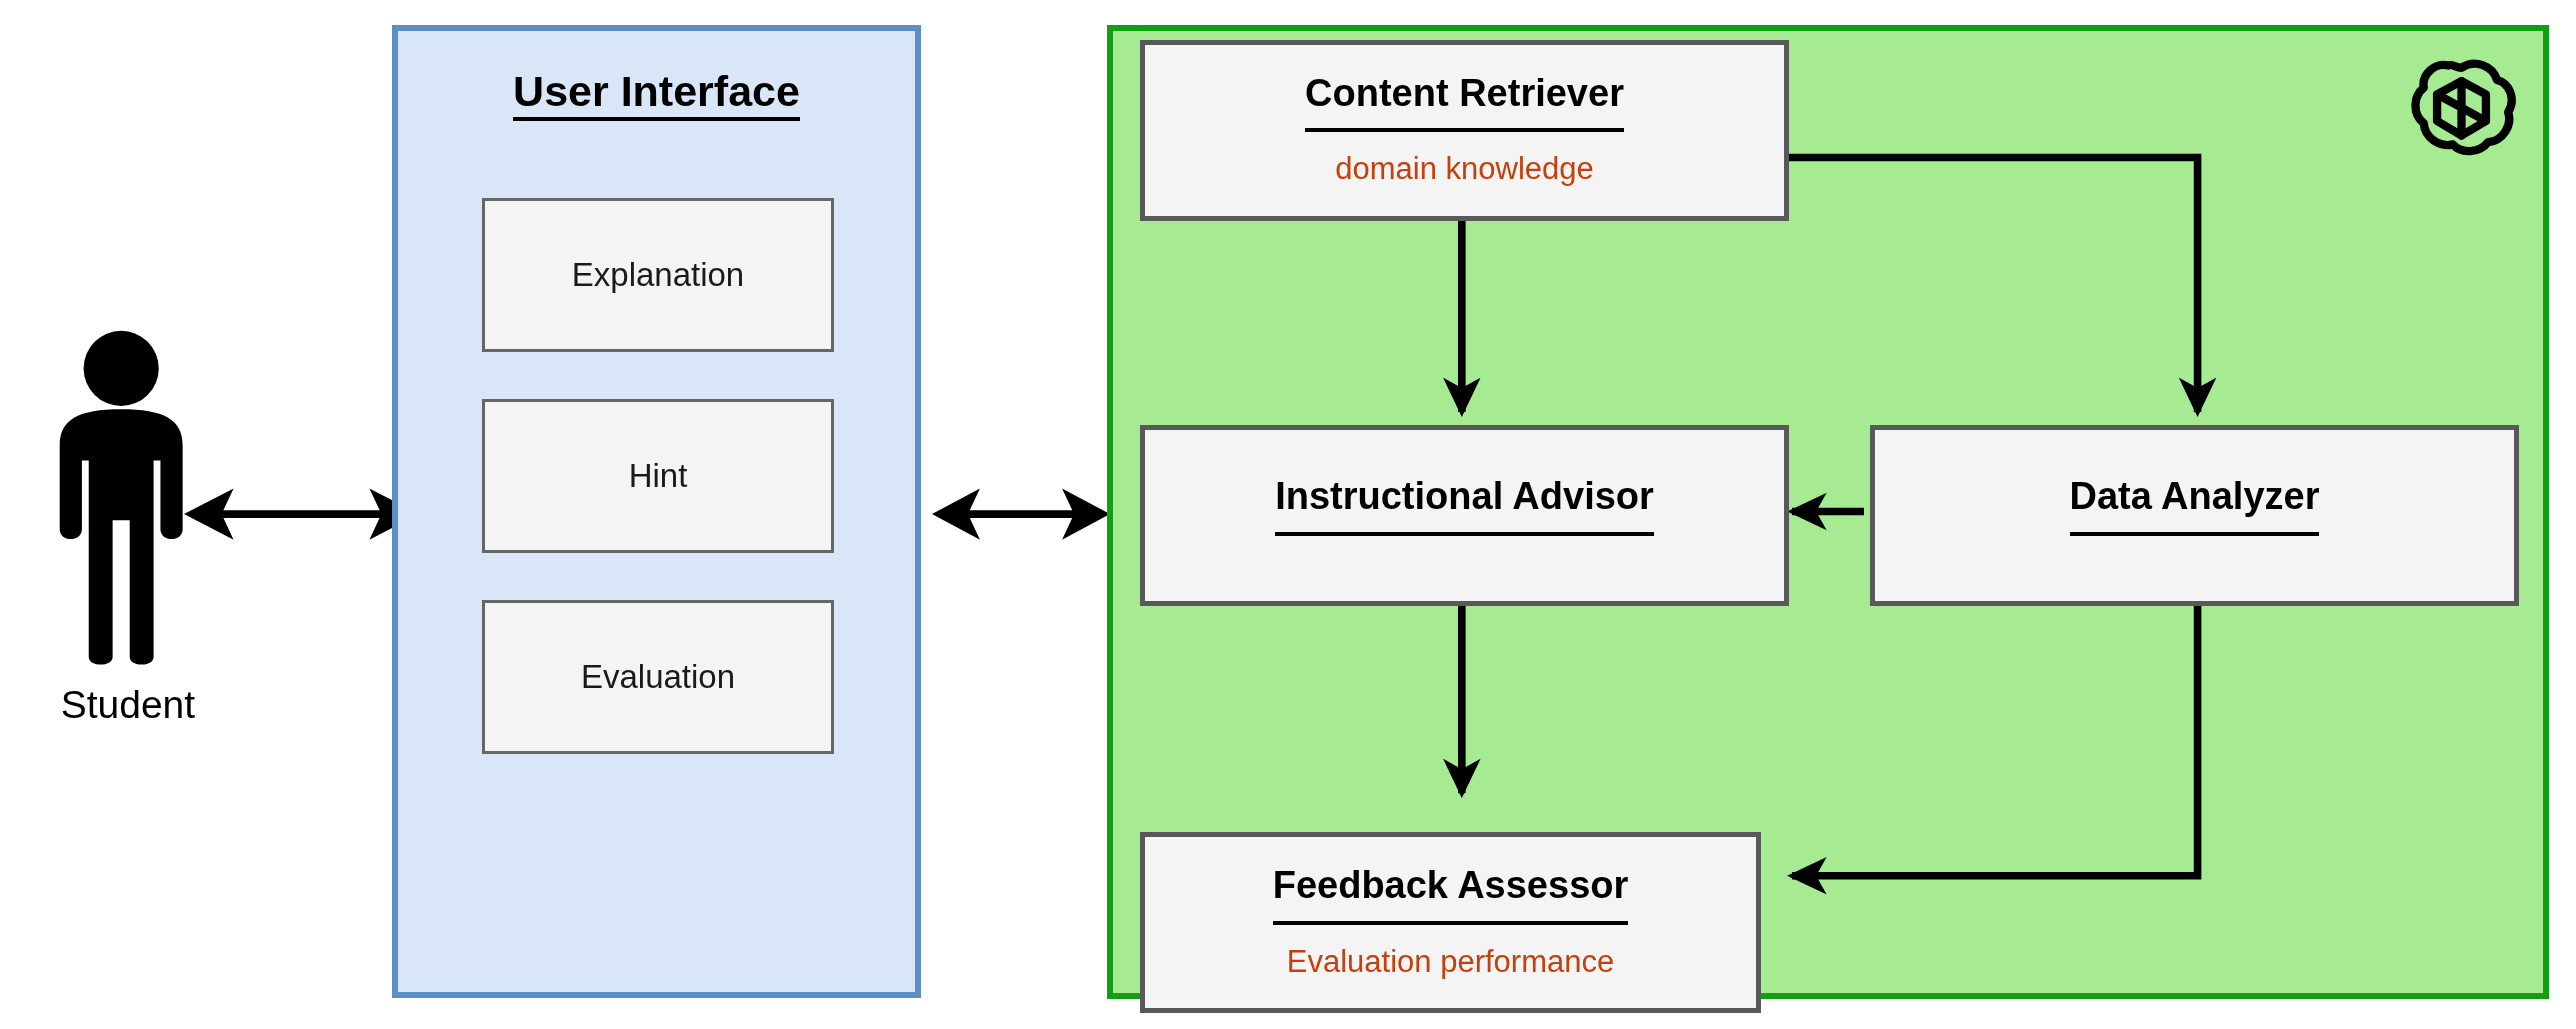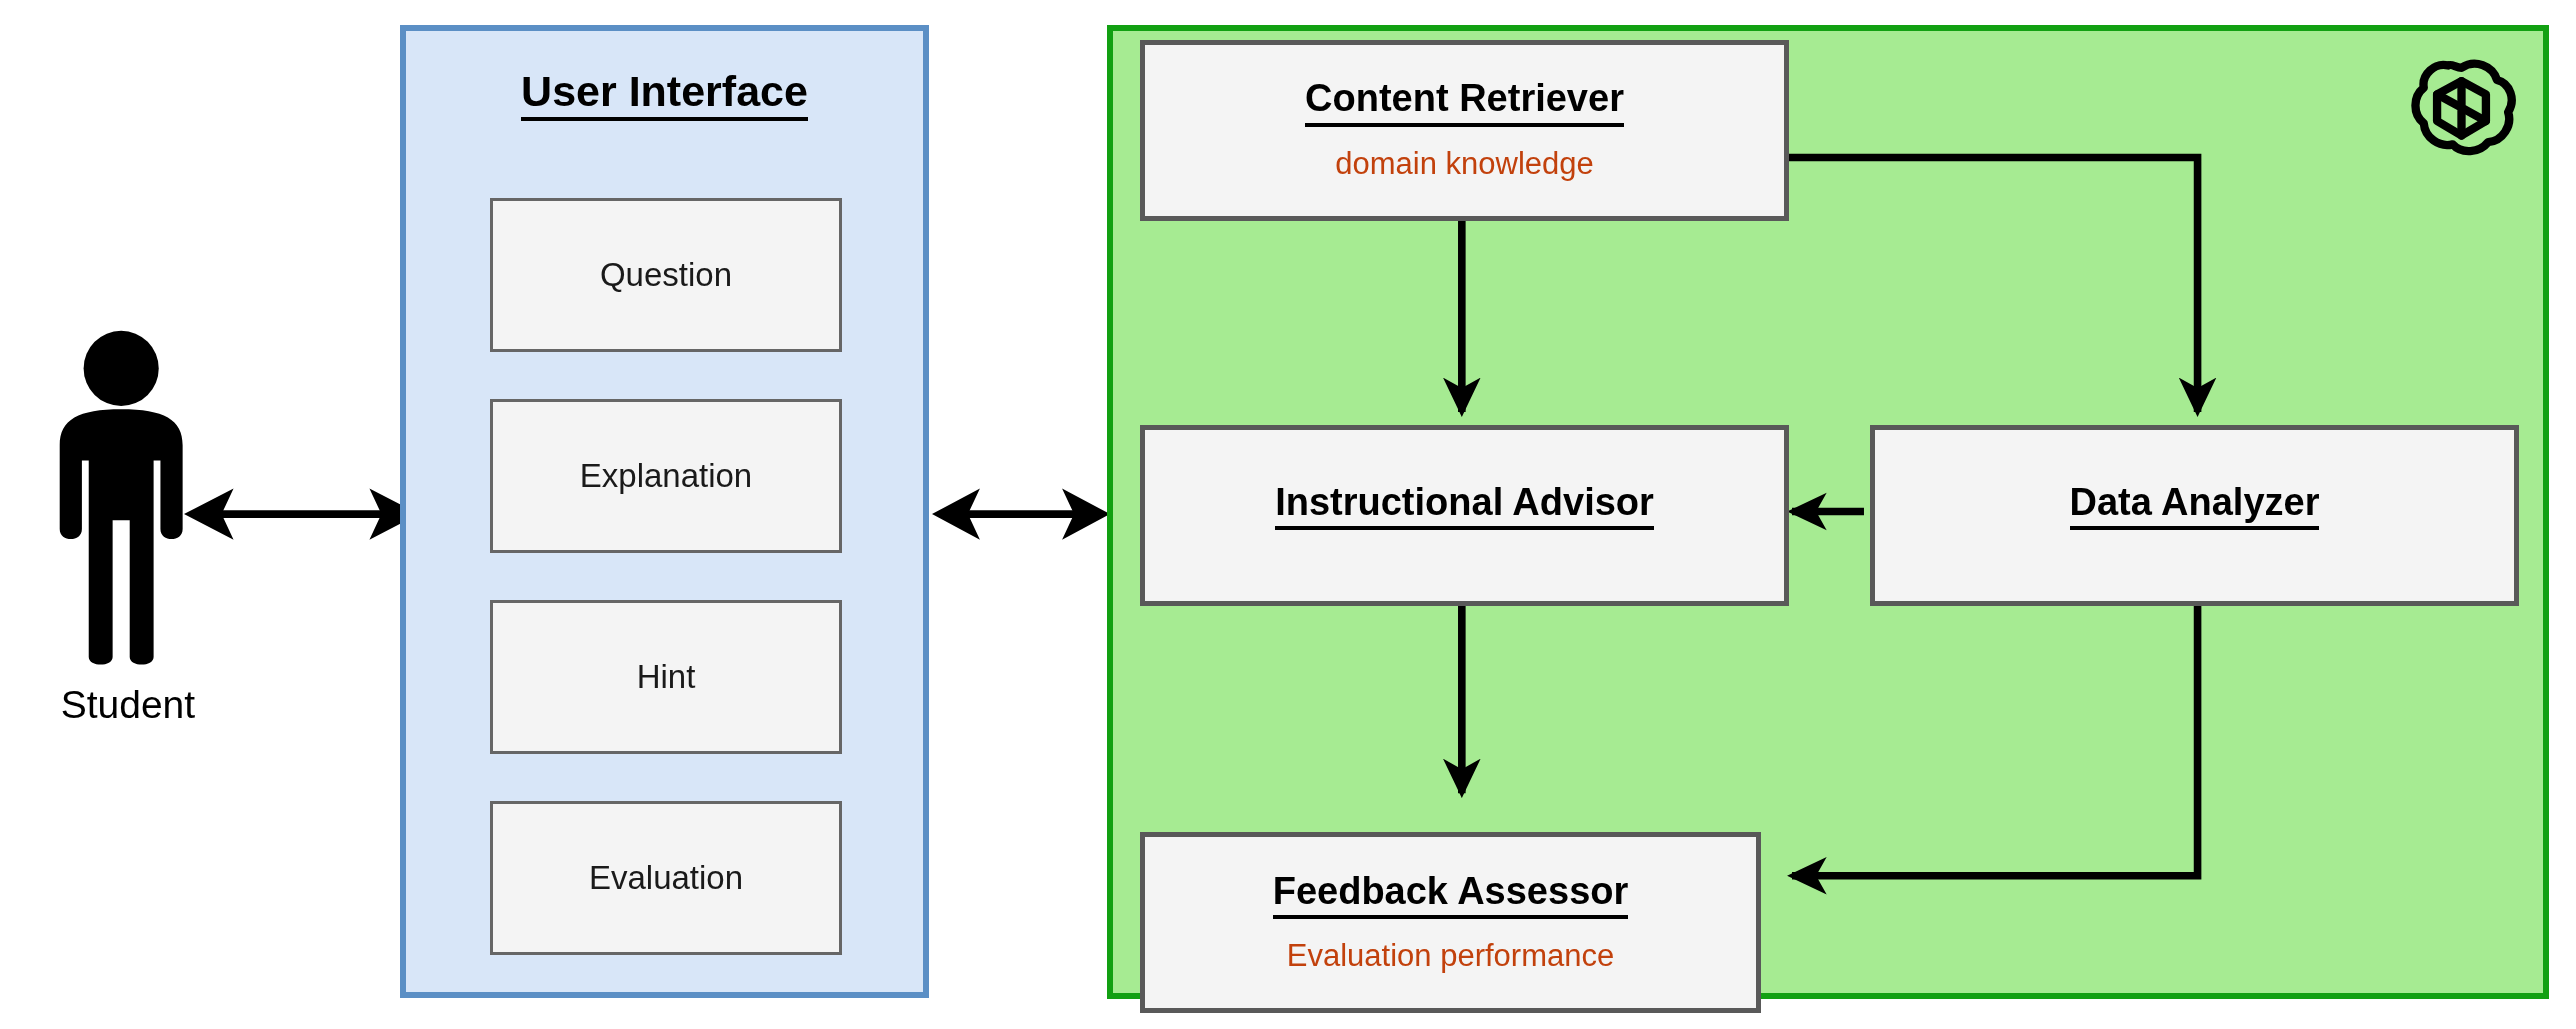--- a/index.html
+++ b/index.html
@@ -45,21 +45,21 @@
     color: #000000;
     letter-spacing: 0px;
   }
 
   
   .bidir-arrow { position: absolute; }
 
   
   #ui-panel {
     position: absolute;
-    left: 400px;
+    left: 392px;
     top: 25px;
     width: 529px;
     height: 973px;
     background: #d8e6f8;
     border: 6px solid #5b8fc5;
     box-sizing: border-box;
   }
   #ui-panel-title {
     position: absolute;
     left: 0;
@@ -124,21 +124,21 @@
     flex-direction: column;
     align-items: center;
     justify-content: center;
   }
   .agent-title {
     font-size: 38px;
     font-weight: bold;
     color: #000000;
     border-bottom: 4.3px solid #000000;
     line-height: 1.08;
-    padding-bottom: 3px;
+    padding-bottom: 14px;
     margin-bottom: 19px;
   }
   .agent-sub {
     font-size: 31px;
     color: #c2410c;
   }
 
   #box-content-retriever { left: 27px;  top: 8.5px;  width: 649px; height: 181px; }
   #box-instructional-advisor { left: 27px; top: 394px; width: 649px; height: 181px; gap: 39px; }
   #box-feedback-assessor { left: 27px;  top: 801px; width: 621px; height: 181px; }
@@ -189,23 +189,20 @@
     <polygon points="0,42 58,12 44,42 58,72" fill="#000000"></polygon>
     <polygon points="275,42 217,12 231,42 217,72" fill="#000000"></polygon>
   </svg>
 
   <div id="ui-panel">
     <div id="ui-panel-title">
       <span>User Interface</span>
     </div>
     <div class="ui-item-list">
       <div class="ui-item">
-        <span>Question</span>
-      </div>
-      <div class="ui-item">
         <span>Explanation</span>
       </div>
       <div class="ui-item">
         <span>Hint</span>
       </div>
       <div class="ui-item">
         <span>Evaluation</span>
       </div>
     </div>
   </div>

